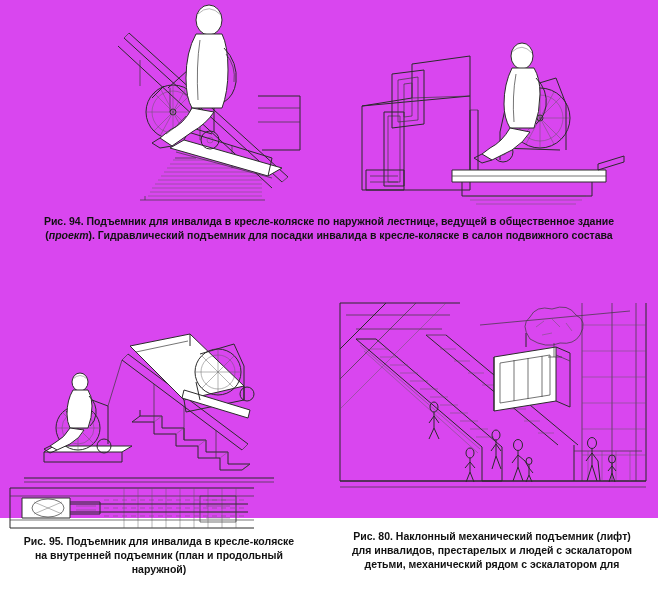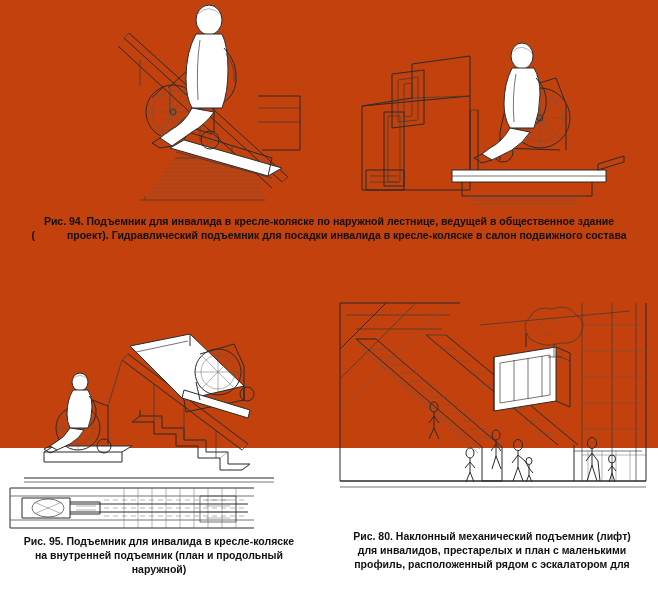--- a/index.html
+++ b/index.html
@@ -11,34 +11,34 @@
     width: 658px;
     height: 599px;
     position: relative;
     font-family: "Liberation Sans", sans-serif;
     color: #1a1a1a;
     overflow: hidden;
   }
   .page {
     position: relative;
     width: 658px;
-    height: 448px;
-    background: #c2410c;
+    height: 518px;
+    background: #d946ef;
   }
   .caption {
     position: absolute;
     font-size: 10.5px;
     line-height: 14px;
     font-weight: bold;
     text-align: center;
     color: #111;
   }
   .caption .it {
+    font-style: italic;
     font-weight: bold;
-    padding-left: 32px;
   }
   
   #fig94 {
     position: absolute;
     left: 0;
     top: 0;
     width: 658px;
     height: 212px;
   }
   #cap94 { left: 8px; top: 214px; width: 642px; }
@@ -424,17 +424,17 @@
       <ellipse cx="282" cy="164" rx="3.5" ry="4" class="ln"></ellipse>
       <path class="ln" d="M282 168 L282 178 M282 171 L278 176 M282 171 L286 176 M282 178 L279 187 M282 178 L285 187"></path>
 
       <ellipse cx="140" cy="158" rx="4" ry="5" class="ln"></ellipse>
       <path class="ln" d="M140 163 L140 177 M140 167 L135 173 M140 167 L145 173 M140 177 L136 187 M140 177 L144 187"></path>
     </svg>
   </div>
 
   <div class="caption" id="cap96">
     <span>Рис. 80. Наклонный механический подъемник (лифт)</span><br>
-    <span>для инвалидов, престарелых и план с маленькими</span><br>
-    <span>профиль, расположенный рядом с эскалатором для</span><br>
+    <span>для инвалидов, престарелых и людей с эскалатором</span><br>
+    <span>детьми, механический рядом с эскалатором для</span><br>
   </div>
 
 </div>
 
 </body></html>

